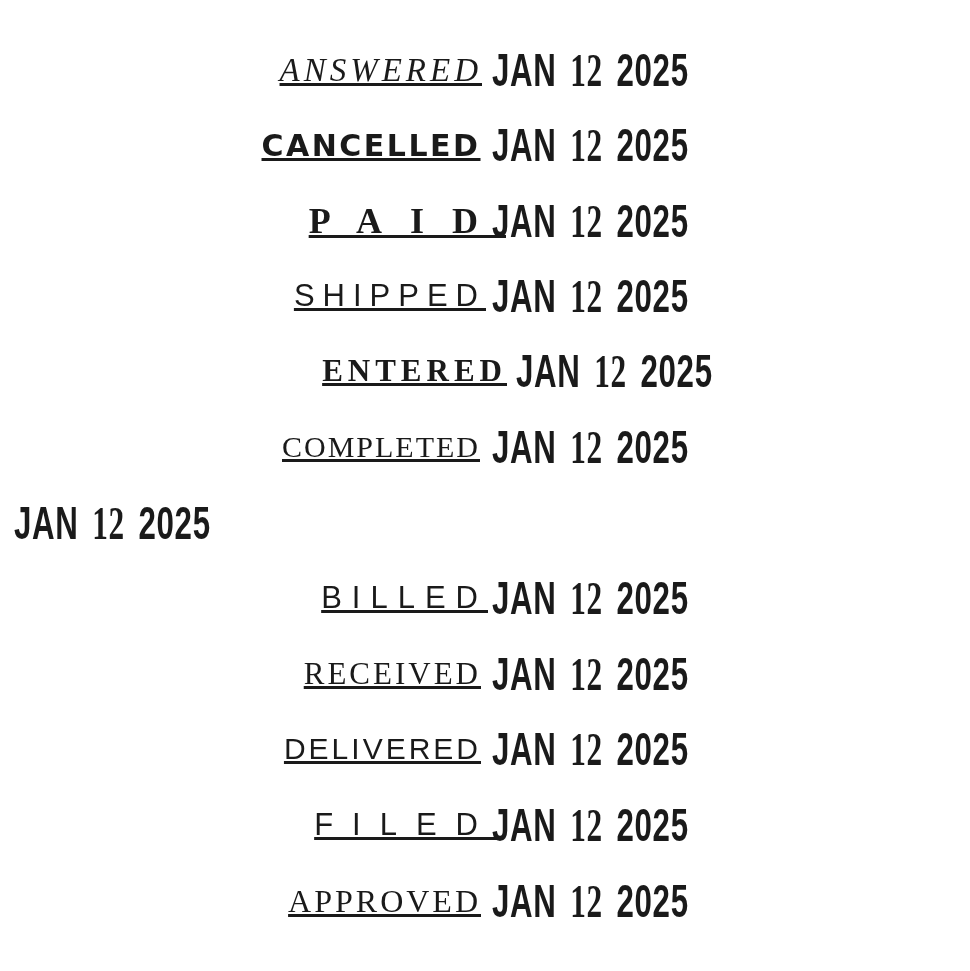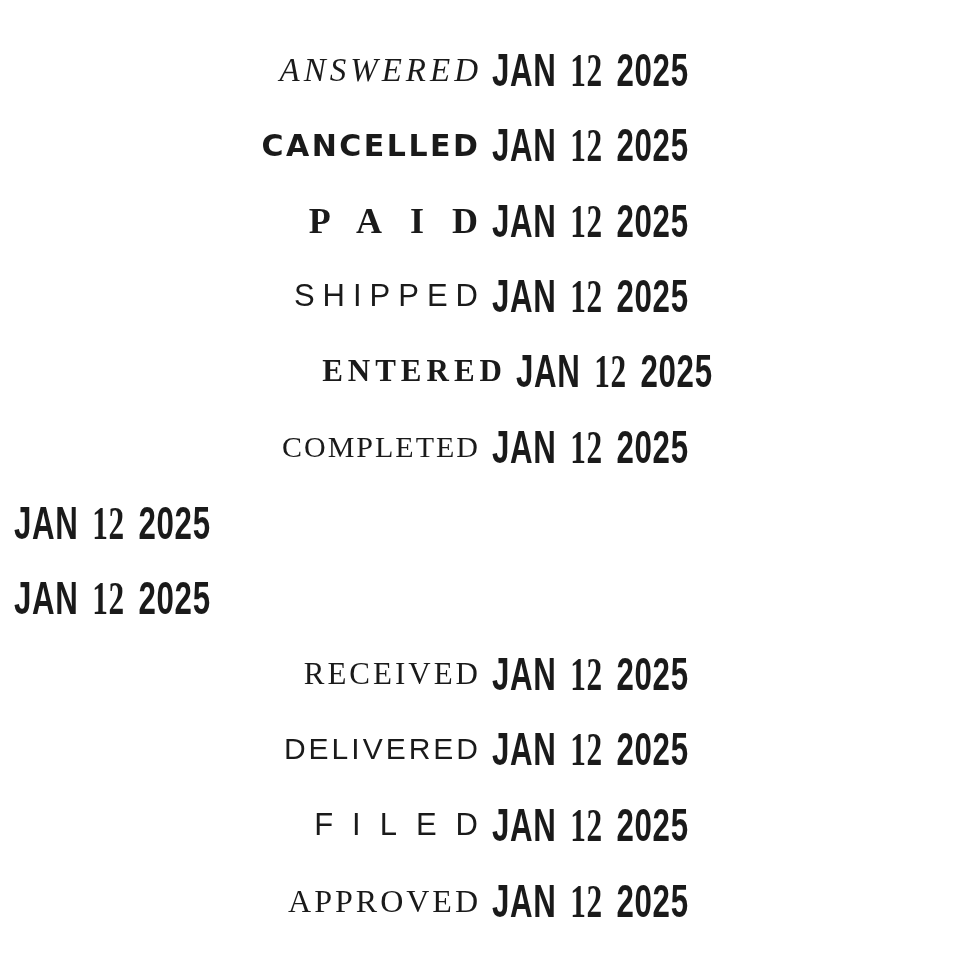--- a/index.html
+++ b/index.html
@@ -39,20 +39,21 @@
 
   .phrase-cell {
     width: 478px;
     display: flex;
     justify-content: flex-end;
     align-items: center;
   }
   .phrase {
     display: inline-block;
     line-height: 1;
+    text-decoration: underline;
   }
 
   
   .f-answered  { font: italic 400 33px "Liberation Serif", serif; letter-spacing: 4px;  margin-right: -4px; }
   .f-cancelled { font: 700 30px "DejaVu Sans", sans-serif;        letter-spacing: 2.5px; margin-right: -2.5px; }
   .f-paid      { font: 700 36px "Liberation Serif", serif;        letter-spacing: 28px; margin-right: -28px; }
   .f-shipped   { font: 400 31px "Liberation Sans", sans-serif;    letter-spacing: 8px;  margin-right: -8px; }
   .f-entered   { font: 700 31px "Liberation Serif", serif;        letter-spacing: 5px;  margin-right: -5px; }
   .f-completed { font: 400 30px "Liberation Serif", serif;        letter-spacing: 2px;  margin-right: -2px; }
   .f-void      { font: 700 36px "Liberation Serif", serif;        letter-spacing: 27px; margin-right: -27px; }
@@ -152,20 +153,23 @@
 
   <div class="row">
     <span class="date">
         <span class="month">JAN</span>
         <span class="day">12</span>
         <span class="year">2025</span>
       </span>
   </div>
 
   <div class="row">
+    <span class="phrase-cell">
+        <span class="phrase f-billed">BILLED</span>
+      </span>
     <span class="date">
         <span class="month">JAN</span>
         <span class="day">12</span>
         <span class="year">2025</span>
       </span>
   </div>
 
   <div class="row">
     <span class="phrase-cell">
         <span class="phrase f-received">RECEIVED</span>

